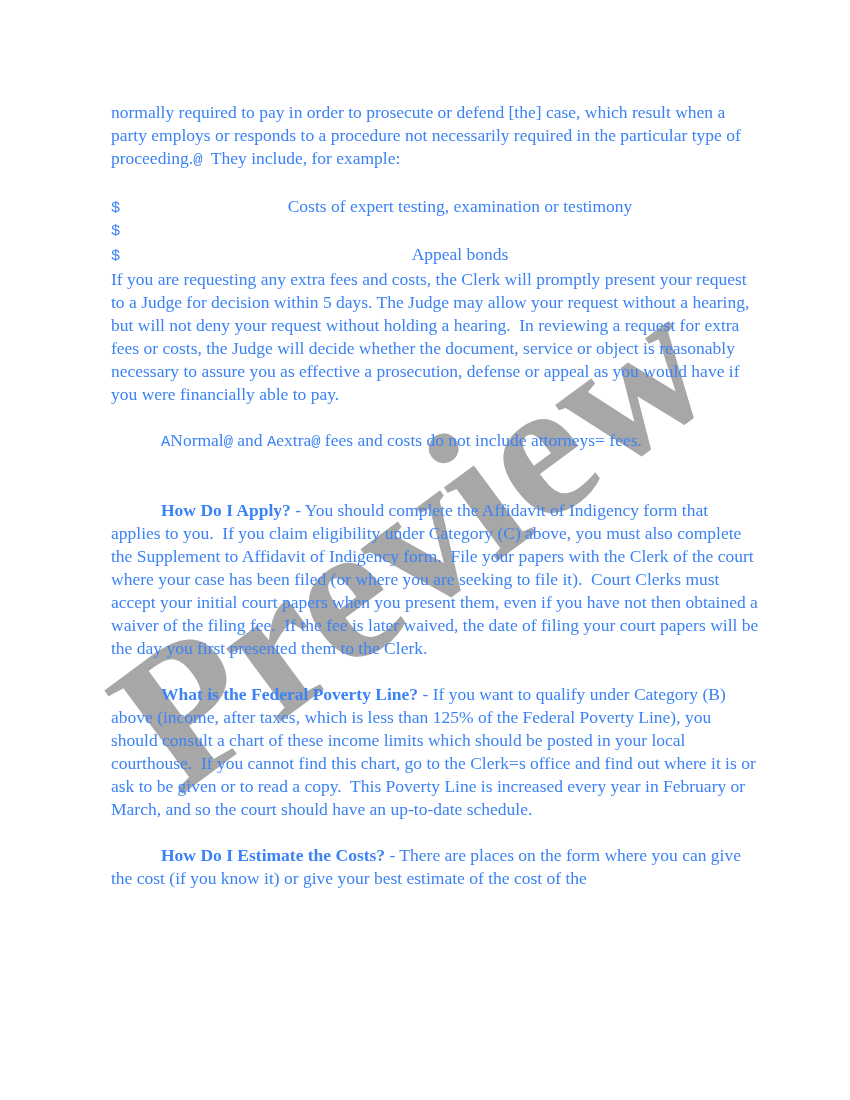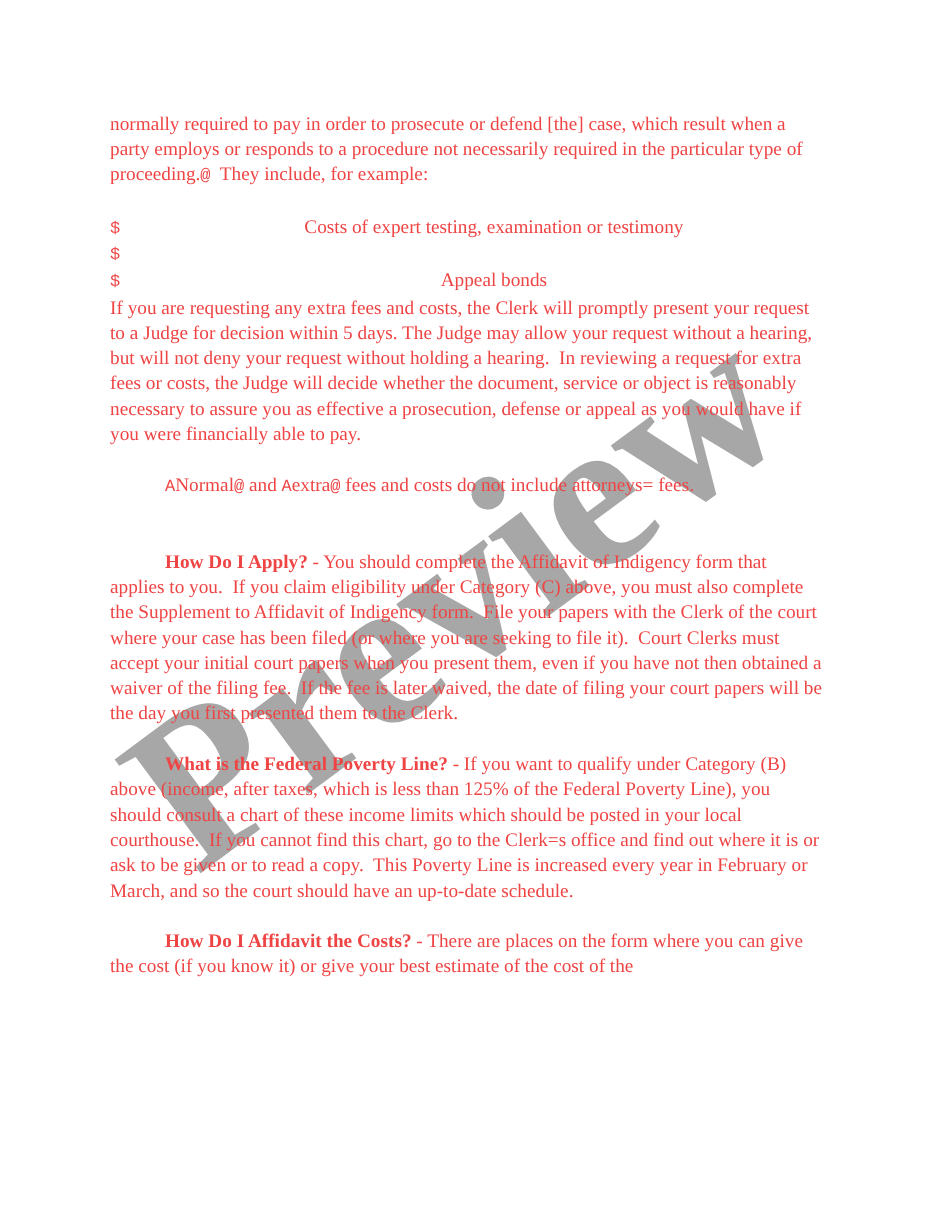--- a/index.html
+++ b/index.html
@@ -70,34 +70,34 @@
   .list-text {
     flex: 1 1 auto;
     text-align: center;
   }
 </style>
 </head>
 <body>
 
 <div class="page">
   <div class="watermark" style="color: rgb(167, 167, 167);">Preview</div>
-  <div class="doc-body" style="color: #ef4444;">
+  <div class="doc-body" style="color: #3b82f6; margin-left: 11px;">
       <p class="para gap1"><span>normally required to pay in order to prosecute or defend [the] case, which result when a party employs or responds to a procedure not necessarily required in the particular type of proceeding.</span><span class="mono">@</span><span>  They include, for example:</span></p>
       <div class="wp-list gap2">
         <div class="list-row">
           <span class="list-marker mono">$</span>
           <span class="list-text">Costs of expert testing, examination or testimony</span>
         </div>
         <div class="list-row">
           <span class="list-marker mono">$</span>
         </div>
         <div class="list-row">
           <span class="list-marker mono">$</span>
           <span class="list-text">Appeal bonds</span>
         </div>
       </div>
       <p class="para gap1"><span>If you are requesting any extra fees and costs, the Clerk will promptly present your request to a Judge for decision within 5 days. The Judge may allow your request without a hearing, but will not deny your request without holding a hearing.  In reviewing a request for extra fees or costs, the Judge will decide whether the document, service or object is reasonably necessary to assure you as effective a prosecution, defense or appeal as you would have if you were financially able to pay.</span></p>
       <p class="para indent gap2"><span class="mono">A</span><span>Normal</span><span class="mono">@</span><span> and </span><span class="mono">A</span><span>extra</span><span class="mono">@</span><span> fees and costs do not include attorneys= fees.</span></p>
       <p class="para indent gap1"><span class="bold ">How Do I Apply?</span><span> - You should complete the Affidavit of Indigency form that applies to you.  If you claim eligibility under Category (C) above, you must also complete the Supplement to Affidavit of Indigency form.  File your papers with the Clerk of the court where your case has been filed (or where you are seeking to file it).  Court Clerks must accept your initial court papers when you present them, even if you have not then obtained a waiver of the filing fee.  If the fee is later waived, the date of filing your court papers will be the day you first presented them to the Clerk.</span></p>
       <p class="para indent gap1"><span class="bold ">What is the Federal Poverty Line?</span><span> - If you want to qualify under Category (B) above (income, after taxes, which is less than 125% of the Federal Poverty Line), you should consult a chart of these income limits which should be posted in your local courthouse.  If you cannot find this chart, go to the Clerk=s office and find out where it is or ask to be given or to read a copy.  This Poverty Line is increased every year in February or March, and so the court should have an up-to-date schedule.</span></p>
-      <p class="para indent"><span class="bold ">How Do I Affidavit the Costs?</span><span> - There are places on the form where you can give the cost (if you know it) or give your best estimate of the cost of the</span></p>
+      <p class="para indent"><span class="bold ">How Do I Estimate the Costs?</span><span> - There are places on the form where you can give the cost (if you know it) or give your best estimate of the cost of the</span></p>
     </div>
 </div>
 
 </body></html>

